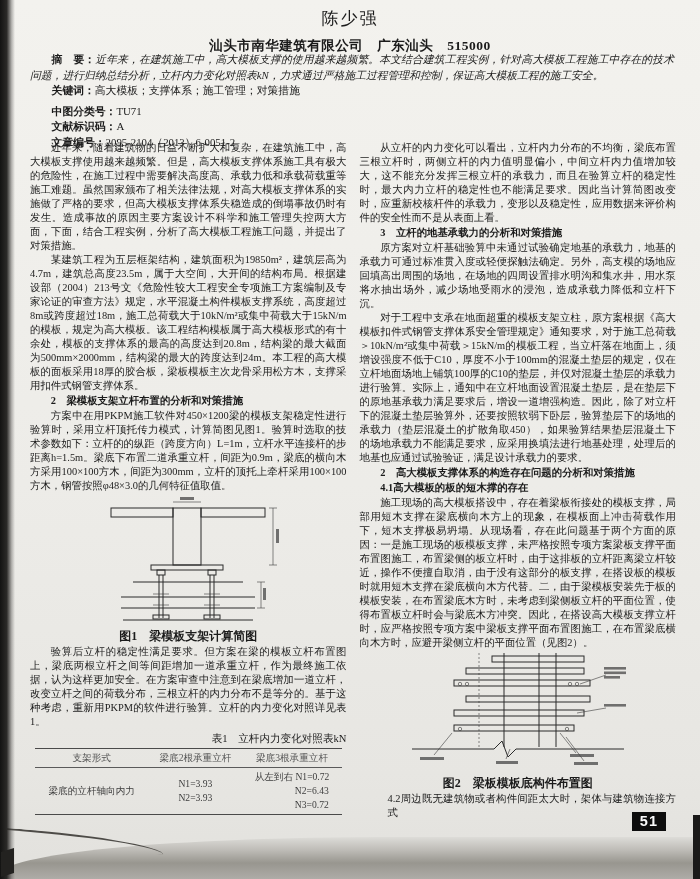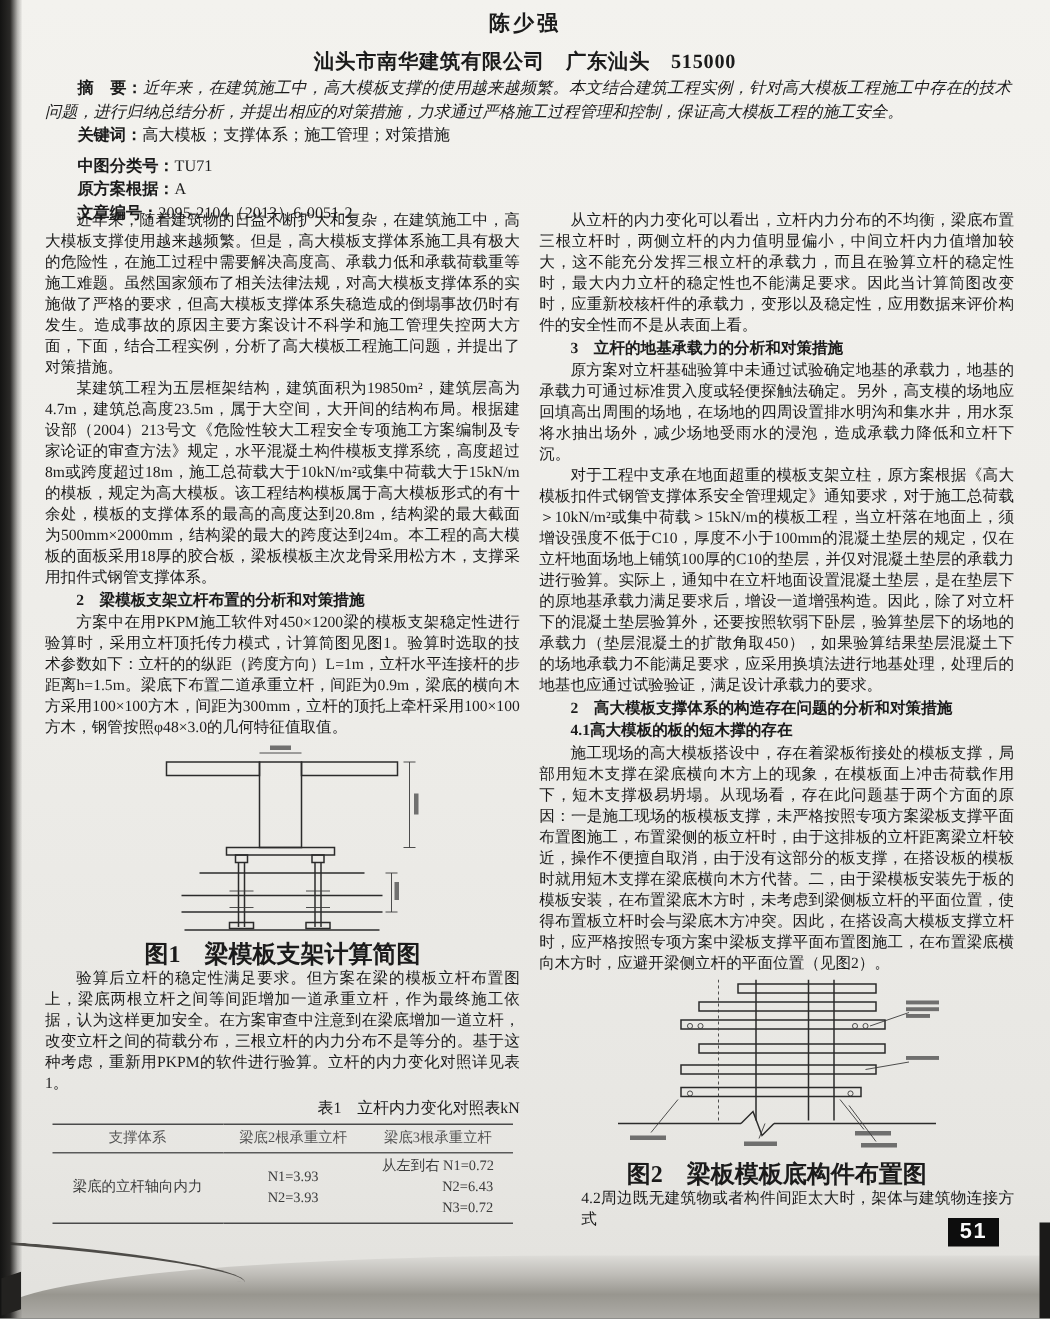--- a/index.html
+++ b/index.html
@@ -13,42 +13,42 @@
     background:linear-gradient(90deg,#131312 0%,#2b2a28 45%,rgba(70,68,66,.35) 78%,transparent 100%);}
   .curl{position:absolute;left:0;right:0;bottom:0;height:42px;
     background:linear-gradient(180deg,#dddcd8 0%,#bfbdb8 30%,#98968f 62%,#aeaca7 100%);
     border-top-left-radius:55% 90%;}
   .curl-line{position:absolute;bottom:30px;left:-6px;width:170px;height:14px;
     border-top:2px solid #4d4b47;border-top-right-radius:100% 100%;transform:rotate(4deg);}
   .edge-right-dark{position:absolute;right:0;bottom:0;width:7px;height:64px;background:#1b1a19;}
   .blob-bl{position:absolute;left:1px;bottom:4px;width:13px;height:25px;background:#232220;transform:skewY(-18deg);}
   
   .masthead{position:absolute;top:7px;left:0;right:0;text-align:center;}
-  .author{font-size:14px;font-weight:bold;letter-spacing:2px;}
+  .author{font-size:17px;font-weight:normal;letter-spacing:2px;}
   .affil{font-size:13.5px;font-weight:bold;margin-top:7px;letter-spacing:.5px;}
   
   .meta{position:absolute;top:52px;left:30px;right:26px;font-size:10.8px;line-height:15.5px;}
   .meta p{margin:0;text-align:justify;}
   .abstract-body{font-style:italic;}
   .kw{margin-top:2px;}
   .indent2{text-indent:2em;}
   .lbl{font-weight:bold;font-style:normal;}
   .class-row{display:flex;margin-top:5px;flex-direction:column;}
   .class-row .cr1{width:34%;}
   .class-row .cr2{width:25%;}
   .class-row .cr3{flex:1;}
   
   .columns{position:absolute;top:141px;left:30px;right:24px;bottom:40px;display:flex;gap:13px;overflow:hidden;}
   .col{width:50%;font-size:10.4px;line-height:14px;text-align:justify;}
   .col p{margin:0;text-indent:2em;}
   .h{font-weight:bold;text-indent:2em;margin:1px 0;}
   p.noindent{text-indent:0;margin-left:28px;}
   
   figure{margin:3px 0 2px 0;text-align:center;}
-  figcaption{font-weight:bold;font-size:16px;margin-top:1px;}
+  figcaption{font-weight:bold;font-size:12px;margin-top:1px;}
   svg .ln{stroke:#2b2b2b;stroke-width:1;fill:none;}
   svg .thin{stroke:#3a3a3a;stroke-width:.6;fill:none;}
   svg .smudge{fill:#474747;opacity:.75;}
   
   .tbl-caption{text-align:right;font-weight:normal;font-size:10.6px;margin-top:3px;}
   table{width:97%;margin:2px auto 0 auto;border-collapse:collapse;font-size:9.6px;color:#3d3d3d;
         border-top:1.5px solid #4a4a4a;border-bottom:1.5px solid #4a4a4a;}
   thead th{font-weight:normal;color:#545454;border-bottom:1px solid #5a5a5a;padding:2px 2px;text-align:center;}
   tbody td{padding:2px 3px;text-align:center;vertical-align:middle;}
   td .r{text-align:right;padding-right:10px;}
@@ -61,25 +61,25 @@
 <body>
 
 <div class="scan">
 
   <header class="masthead">
     <div class="author">陈少强</div>
     <div class="affil">汕头市南华建筑有限公司　广东汕头　515000</div>
   </header>
 
   <section class="meta">
-    <p class="indent2"><span class="lbl">摘　要：</span><span class="abstract-body">近年来，在建筑施工中，高大模板支撑的使用越来越频繁。本文结合建筑工程实例，针对高大模板工程施工中存在的技术问题，进行归纳总结分析，并提出相应的对策措施，力求通过严格施工过程管理和控制，保证高大模板工程的施工安全。</span></p>
+    <p class="indent2"><span class="lbl">摘　要：</span><span class="abstract-body">近年来，在建筑施工中，高大模板支撑的使用越来越频繁。本文结合建筑工程实例，针对高大模板工程施工中存在的技术问题，进行归纳总结分析，立杆内力变化对照表kN，力求通过严格施工过程管理和控制，保证高大模板工程的施工安全。</span></p>
     <p class="kw indent2"><span class="lbl">关键词：</span><span>高大模板；支撑体系；施工管理；对策措施</span></p>
     <div class="class-row indent2">
       <span class="cr1"><span class="lbl">中图分类号：</span><span>TU71</span></span>
-      <span class="cr2"><span class="lbl">原方案根据：</span><span>A</span></span>
+      <span class="cr2"><span class="lbl">文献标识码：</span><span>A</span></span>
       <span class="cr3"><span class="lbl">文章编号：</span><span>2095-2104（2013）6-0051-2</span></span>
     </div>
   </section>
 
   <div class="columns">
 
     <div class="col">
       <p>近年来，随着建筑物的日益不断扩大和复杂，在建筑施工中，高大模板支撑使用越来越频繁。但是，高大模板支撑体系施工具有极大的危险性，在施工过程中需要解决高度高、承载力低和承载荷载重等施工难题。虽然国家颁布了相关法律法规，对高大模板支撑体系的实施做了严格的要求，但高大模板支撑体系失稳造成的倒塌事故仍时有发生。造成事故的原因主要方案设计不科学和施工管理失控两大方面，下面，结合工程实例，分析了高大模板工程施工问题，并提出了对策措施。</p>
       <p>某建筑工程为五层框架结构，建筑面积为19850m²，建筑层高为4.7m，建筑总高度23.5m，属于大空间，大开间的结构布局。根据建设部（2004）213号文《危险性较大工程安全专项施工方案编制及专家论证的审查方法》规定，水平混凝土构件模板支撑系统，高度超过8m或跨度超过18m，施工总荷载大于10kN/m²或集中荷载大于15kN/m的模板，规定为高大模板。该工程结构模板属于高大模板形式的有十余处，模板的支撑体系的最高的高度达到20.8m，结构梁的最大截面为500mm×2000mm，结构梁的最大的跨度达到24m。本工程的高大模板的面板采用18厚的胶合板，梁板模板主次龙骨采用松方木，支撑采用扣件式钢管支撑体系。</p>
       <div class="h">2　梁模板支架立杆布置的分析和对策措施</div>
@@ -141,21 +141,21 @@
         </svg>
         <figcaption>图1　梁模板支架计算简图</figcaption>
       </figure>
 
       <p>验算后立杆的稳定性满足要求。但方案在梁的模板立杆布置图上，梁底两根立杆之间等间距增加一道承重立杆，作为最终施工依据，认为这样更加安全。在方案审查中注意到在梁底增加一道立杆，改变立杆之间的荷载分布，三根立杆的内力分布不是等分的。基于这种考虑，重新用PKPM的软件进行验算。立杆的内力变化对照详见表1。</p>
 
       <div class="tbl-caption">表1　立杆内力变化对照表kN</div>
       <table>
         <thead>
           <tr>
-            <th>支撑体系</th>
+            <th>支架形式</th>
             <th>梁底2根承重立杆</th>
             <th>梁底3根承重立杆</th>
           </tr>
         </thead>
         <tbody>
           <tr>
             <td>梁底的立杆轴向内力</td>
             <td>
               <div>N1=3.93</div>
               <div>N2=3.93</div>

